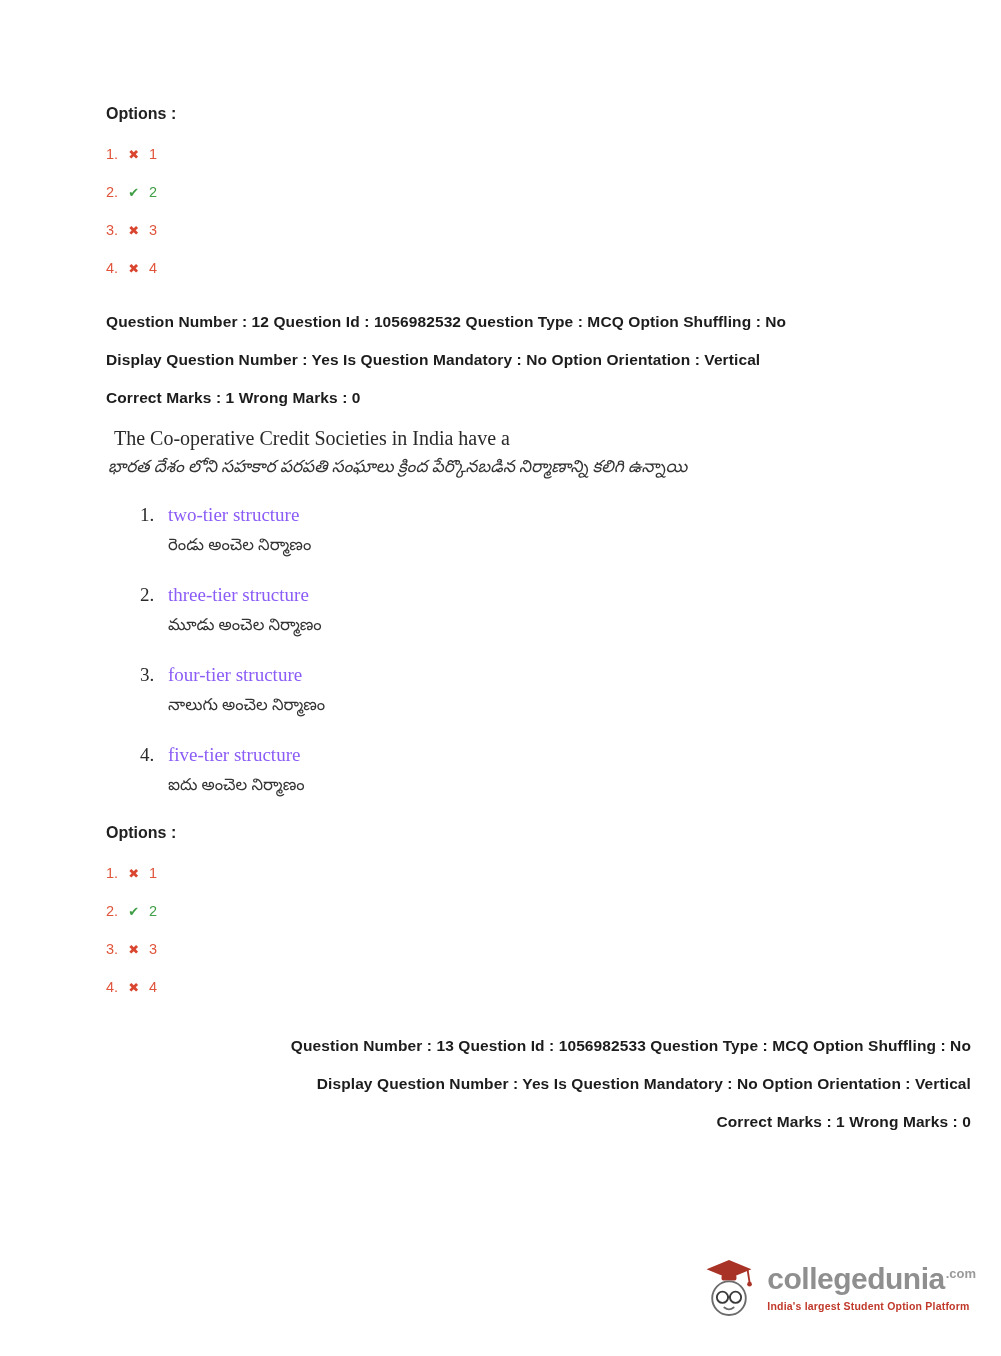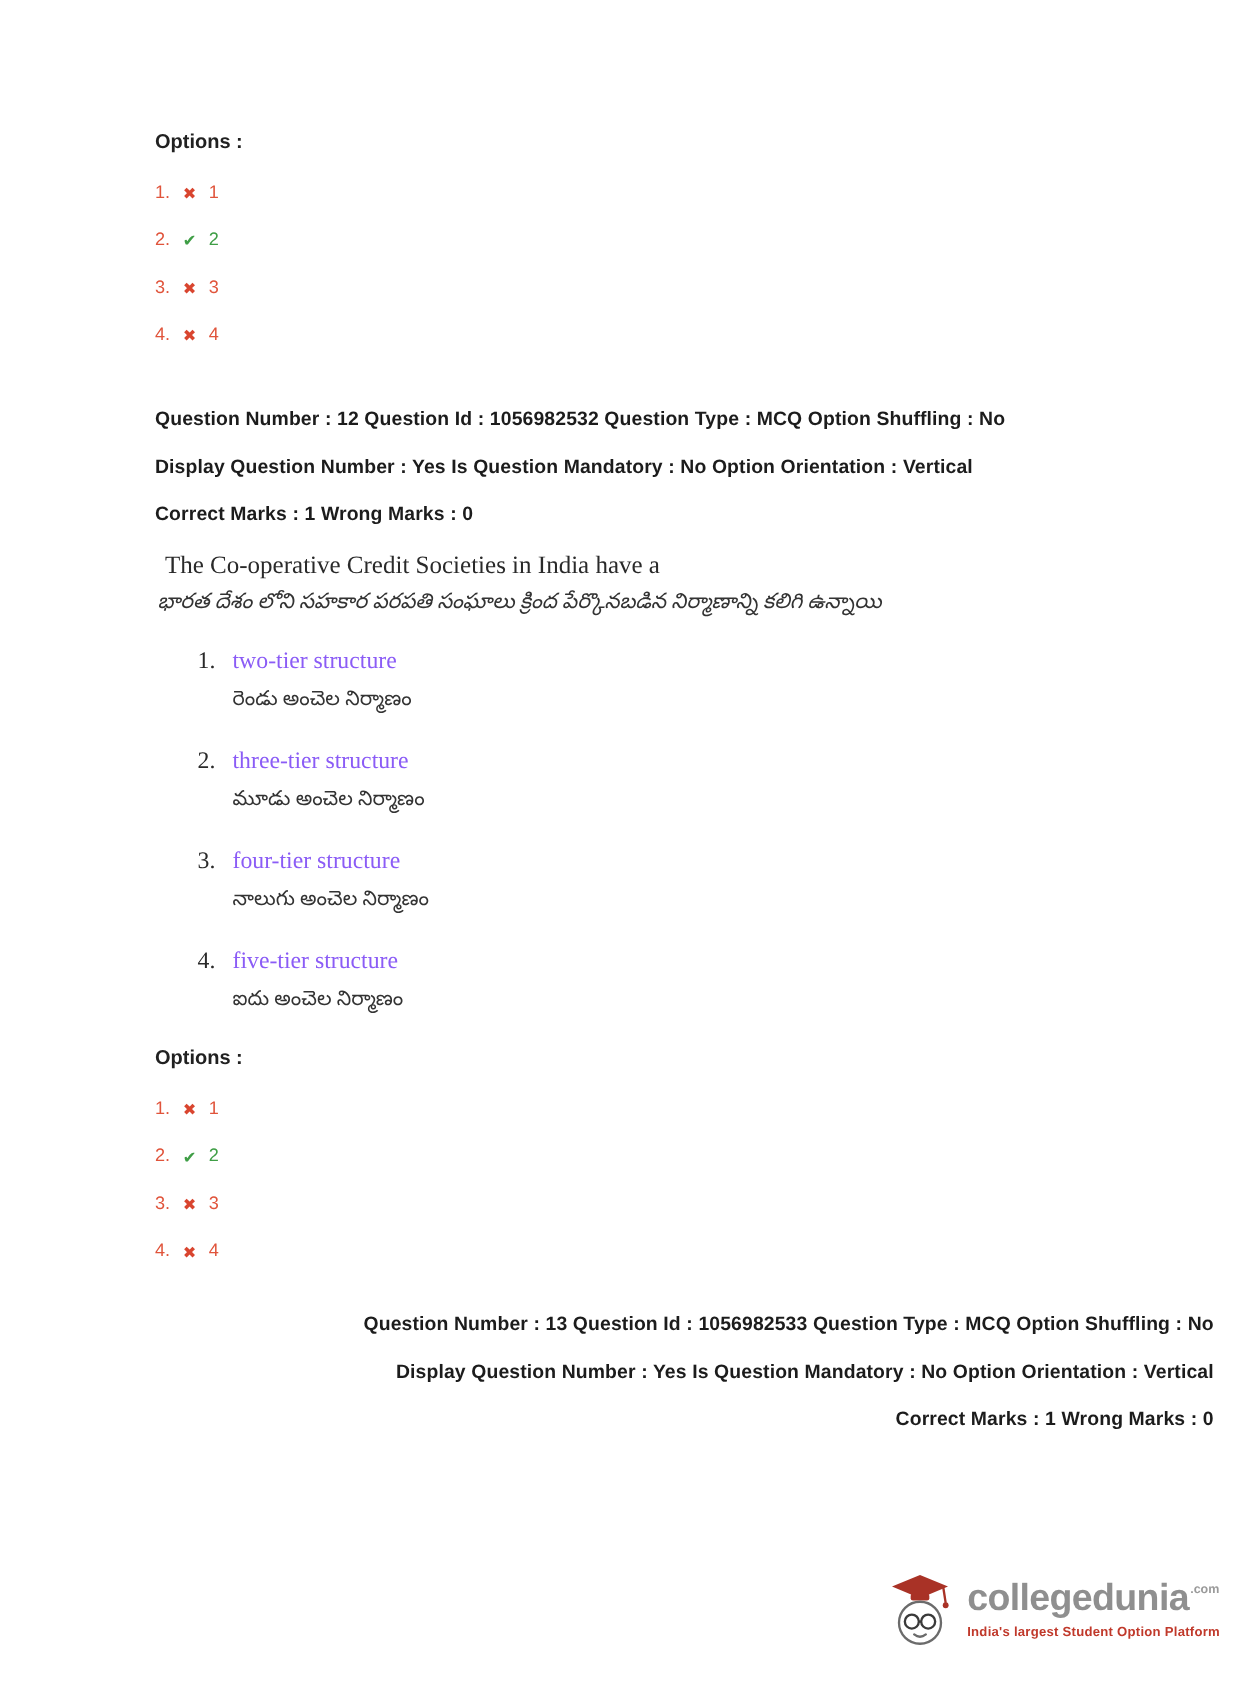--- a/index.html
+++ b/index.html
@@ -4,55 +4,55 @@
 <style>
   * { margin:0; padding:0; box-sizing:border-box; }
   html, body { width:1001px; height:1356px; }
   body {
     background:#ffffff;
     font-family:"Liberation Sans", sans-serif;
     position:relative;
     overflow:hidden;
     color:#1c1c1c;
   }
-  .content { position:absolute; left:124px; top:104px; right:30px; }
+  .content { position:absolute; left:106px; top:104px; right:30px; }
 
   
   .options-label { font-size:16px; font-weight:700; color:#212121; line-height:20px; margin-bottom:20px; }
   .opt-row { display:flex; align-items:center; gap:8px; font-size:14.5px; line-height:21px; height:21px; margin-bottom:17px; }
   .opt-num { color:#e0543b; }
   .opt-val { color:#e0543b; }
   .opt-icon { width:15px; text-align:center; font-size:13px; line-height:15px; }
   .opt-icon[data-icon="cross"]::before { content:"\2716"; color:#d9452f; }
   .opt-icon[data-icon="check"]::before { content:"\2714"; color:#3f9e46; }
   .opt-icon[data-icon="check"] ~ .opt-val { color:#3f9e46; }
 
   
-  .q-block { margin-top:46px; }
+  .q-block { margin-top:32px; }
   .q-meta p { font-size:15.5px; font-weight:700; color:#1c1c1c; line-height:21px; margin-bottom:17px; letter-spacing:0.1px; }
 
   
   .stem { font-family:"Liberation Serif", serif; color:#2a2a2a; }
   .stem-en { font-size:20px; line-height:26px; margin-left:8px; }
   .stem-te { font-size:17px; line-height:24px; margin-top:4px; margin-left:2px; color:#333;font-style:italic; }
 
   .choices { margin-top:24px; }
   .choice { margin-bottom:26px; font-family:"Liberation Serif", serif; }
   .choice-line { display:flex; line-height:24px; }
   .choice-num { width:28px; margin-left:34px; font-size:19px; color:#2a2a2a; }
   .choice-en { font-size:19px; color:#8b5cf6; }
   .choice-te { font-size:16.5px; line-height:24px; margin-top:6px; margin-left:62px; color:#333; }
 
   
   .footer-logo { position:absolute; right:25px; bottom:36px; display:flex; align-items:center; gap:10px; }
   .mascot { width:56px; height:66px; }
   .brand-wrap { display:flex; flex-direction:column; }
   .brand-line { display:flex; align-items:flex-start; }
   .brand { font-size:30px; font-weight:700; color:#8f8f8f; letter-spacing:-0.5px; line-height:32px; }
-  .brand-suffix { font-size:10px; color:#9a9a9a; font-weight:700; margin-top:3px; margin-left:1px; }
+  .brand-suffix { font-size:13px; color:#9a9a9a; font-weight:700; margin-top:3px; margin-left:1px; }
   .tagline { margin-top:5px; font-size:10.5px; font-weight:700; color:#c0392b; letter-spacing:0.2px; }
 </style>
 </head>
 <body>
 
 <div class="content">
 
   <div class="options-block">
     <div class="options-label">Options :</div>
 

